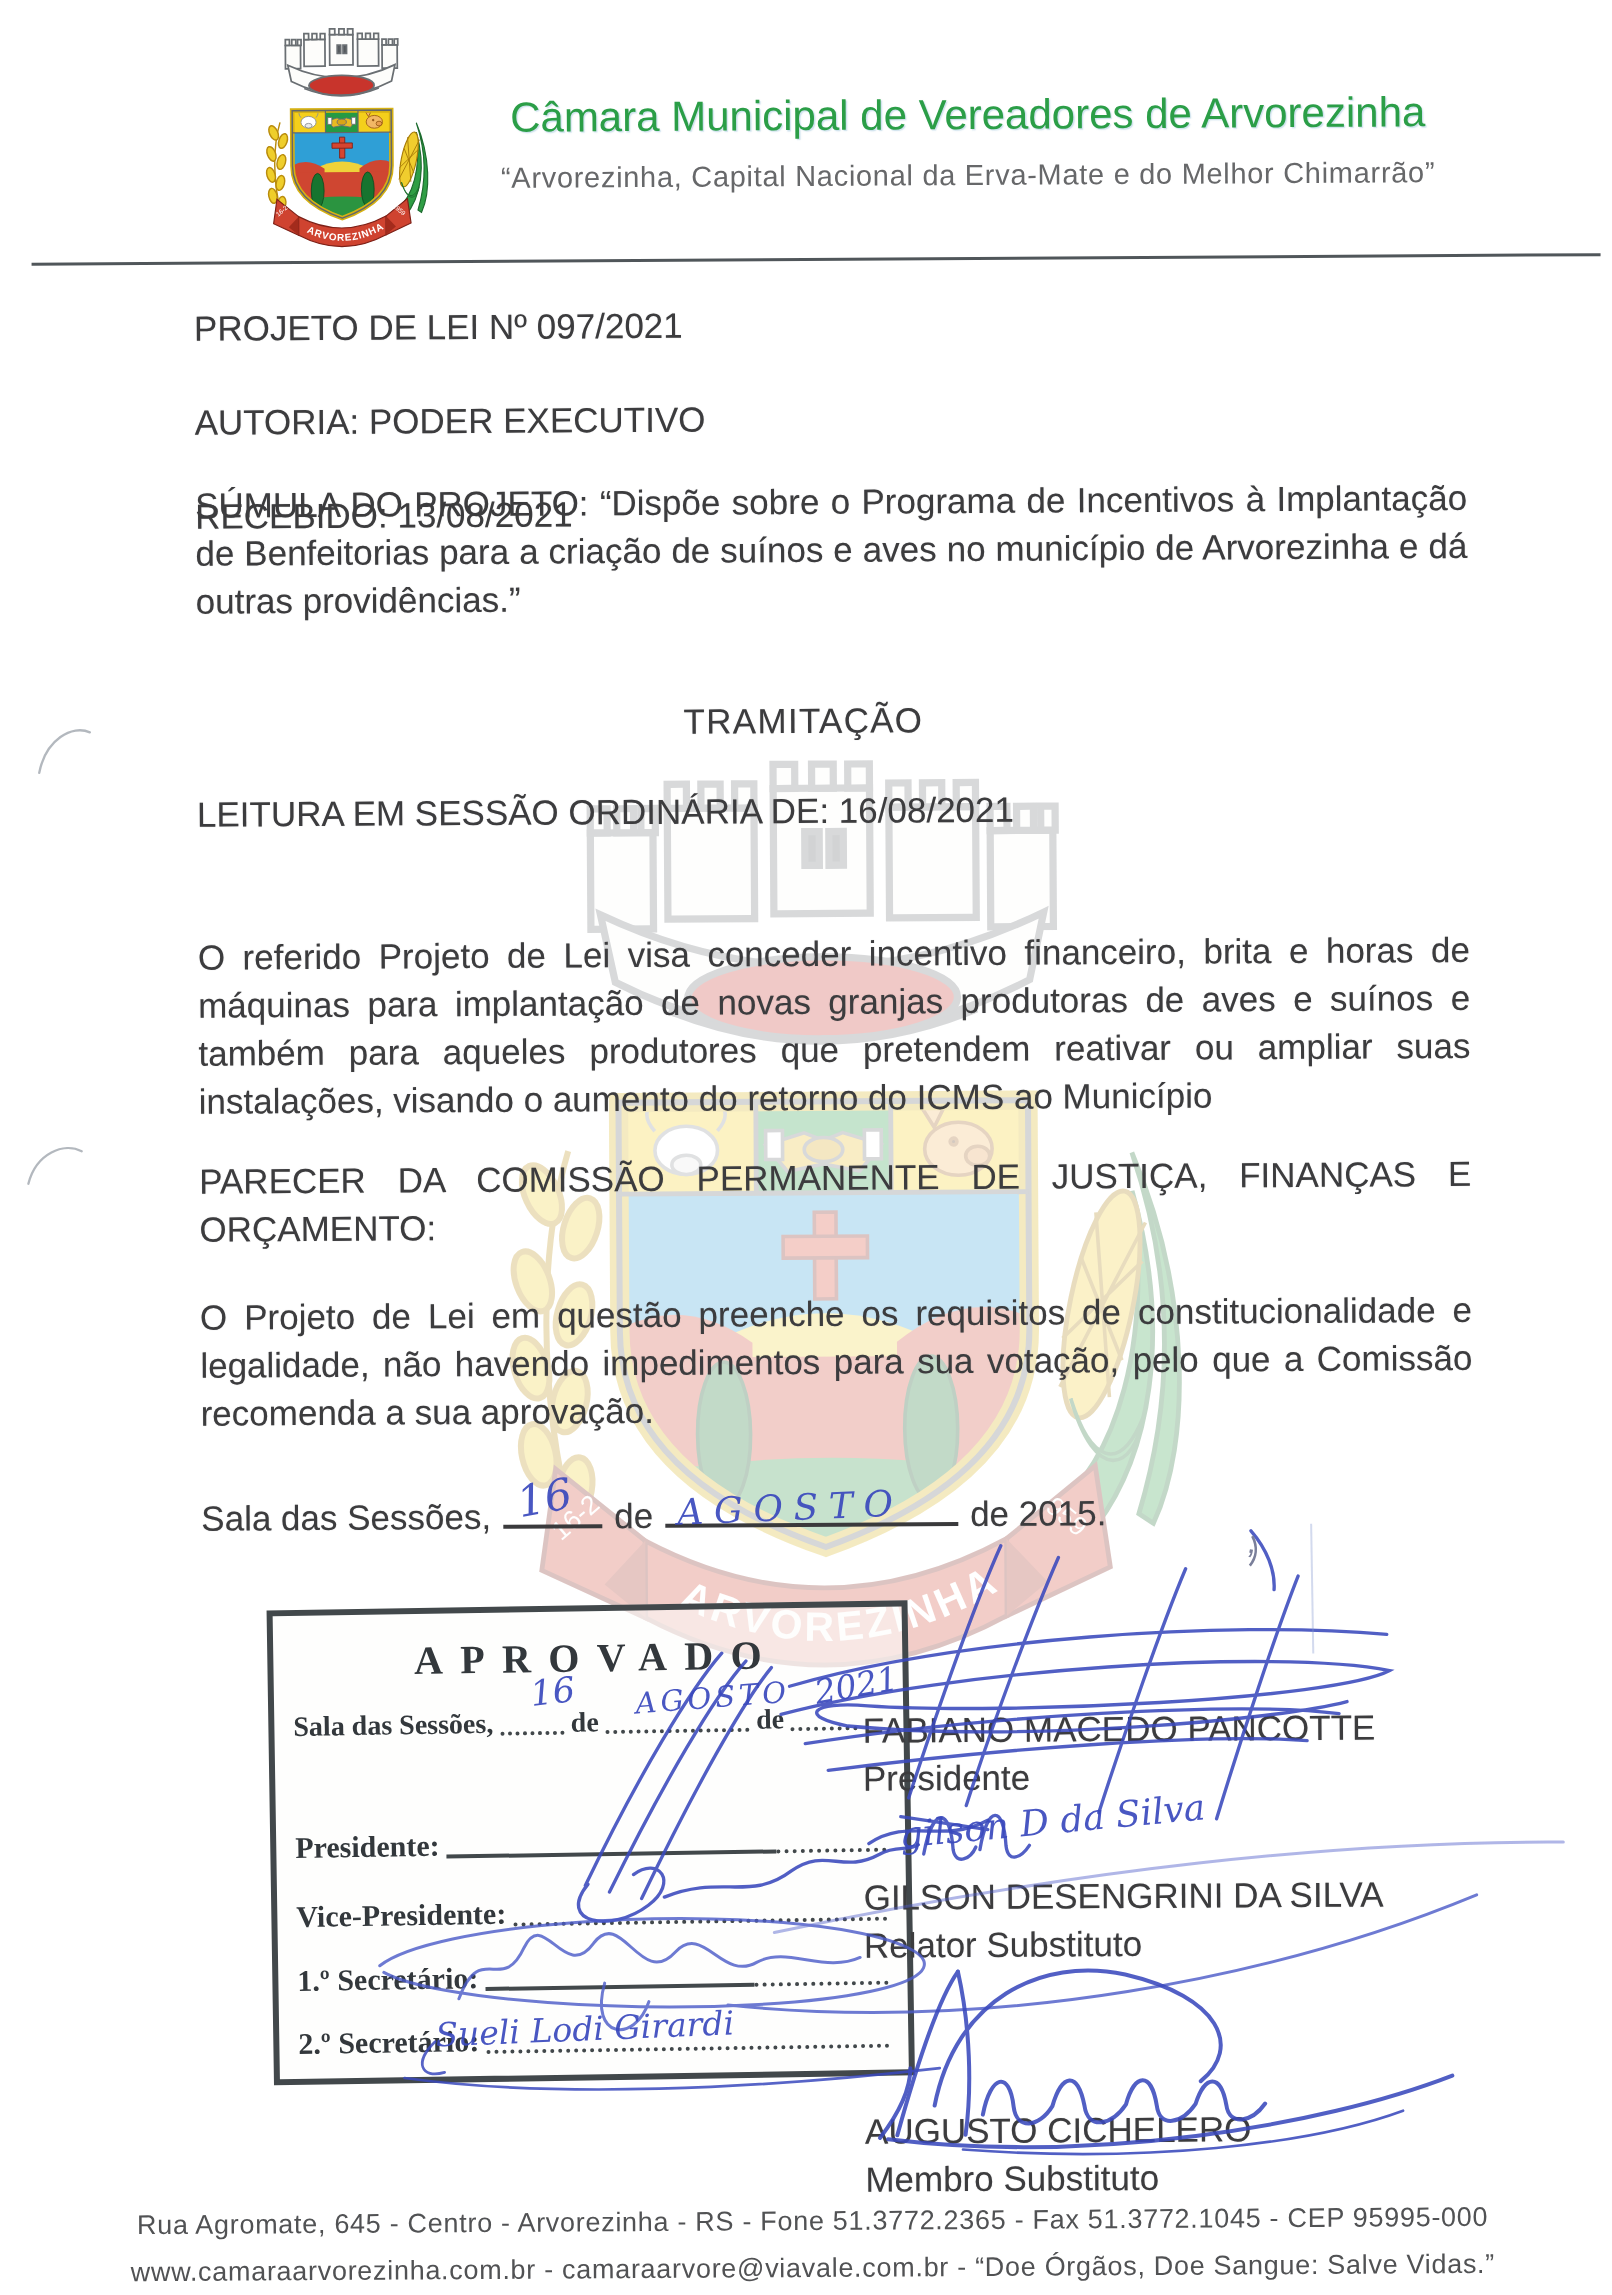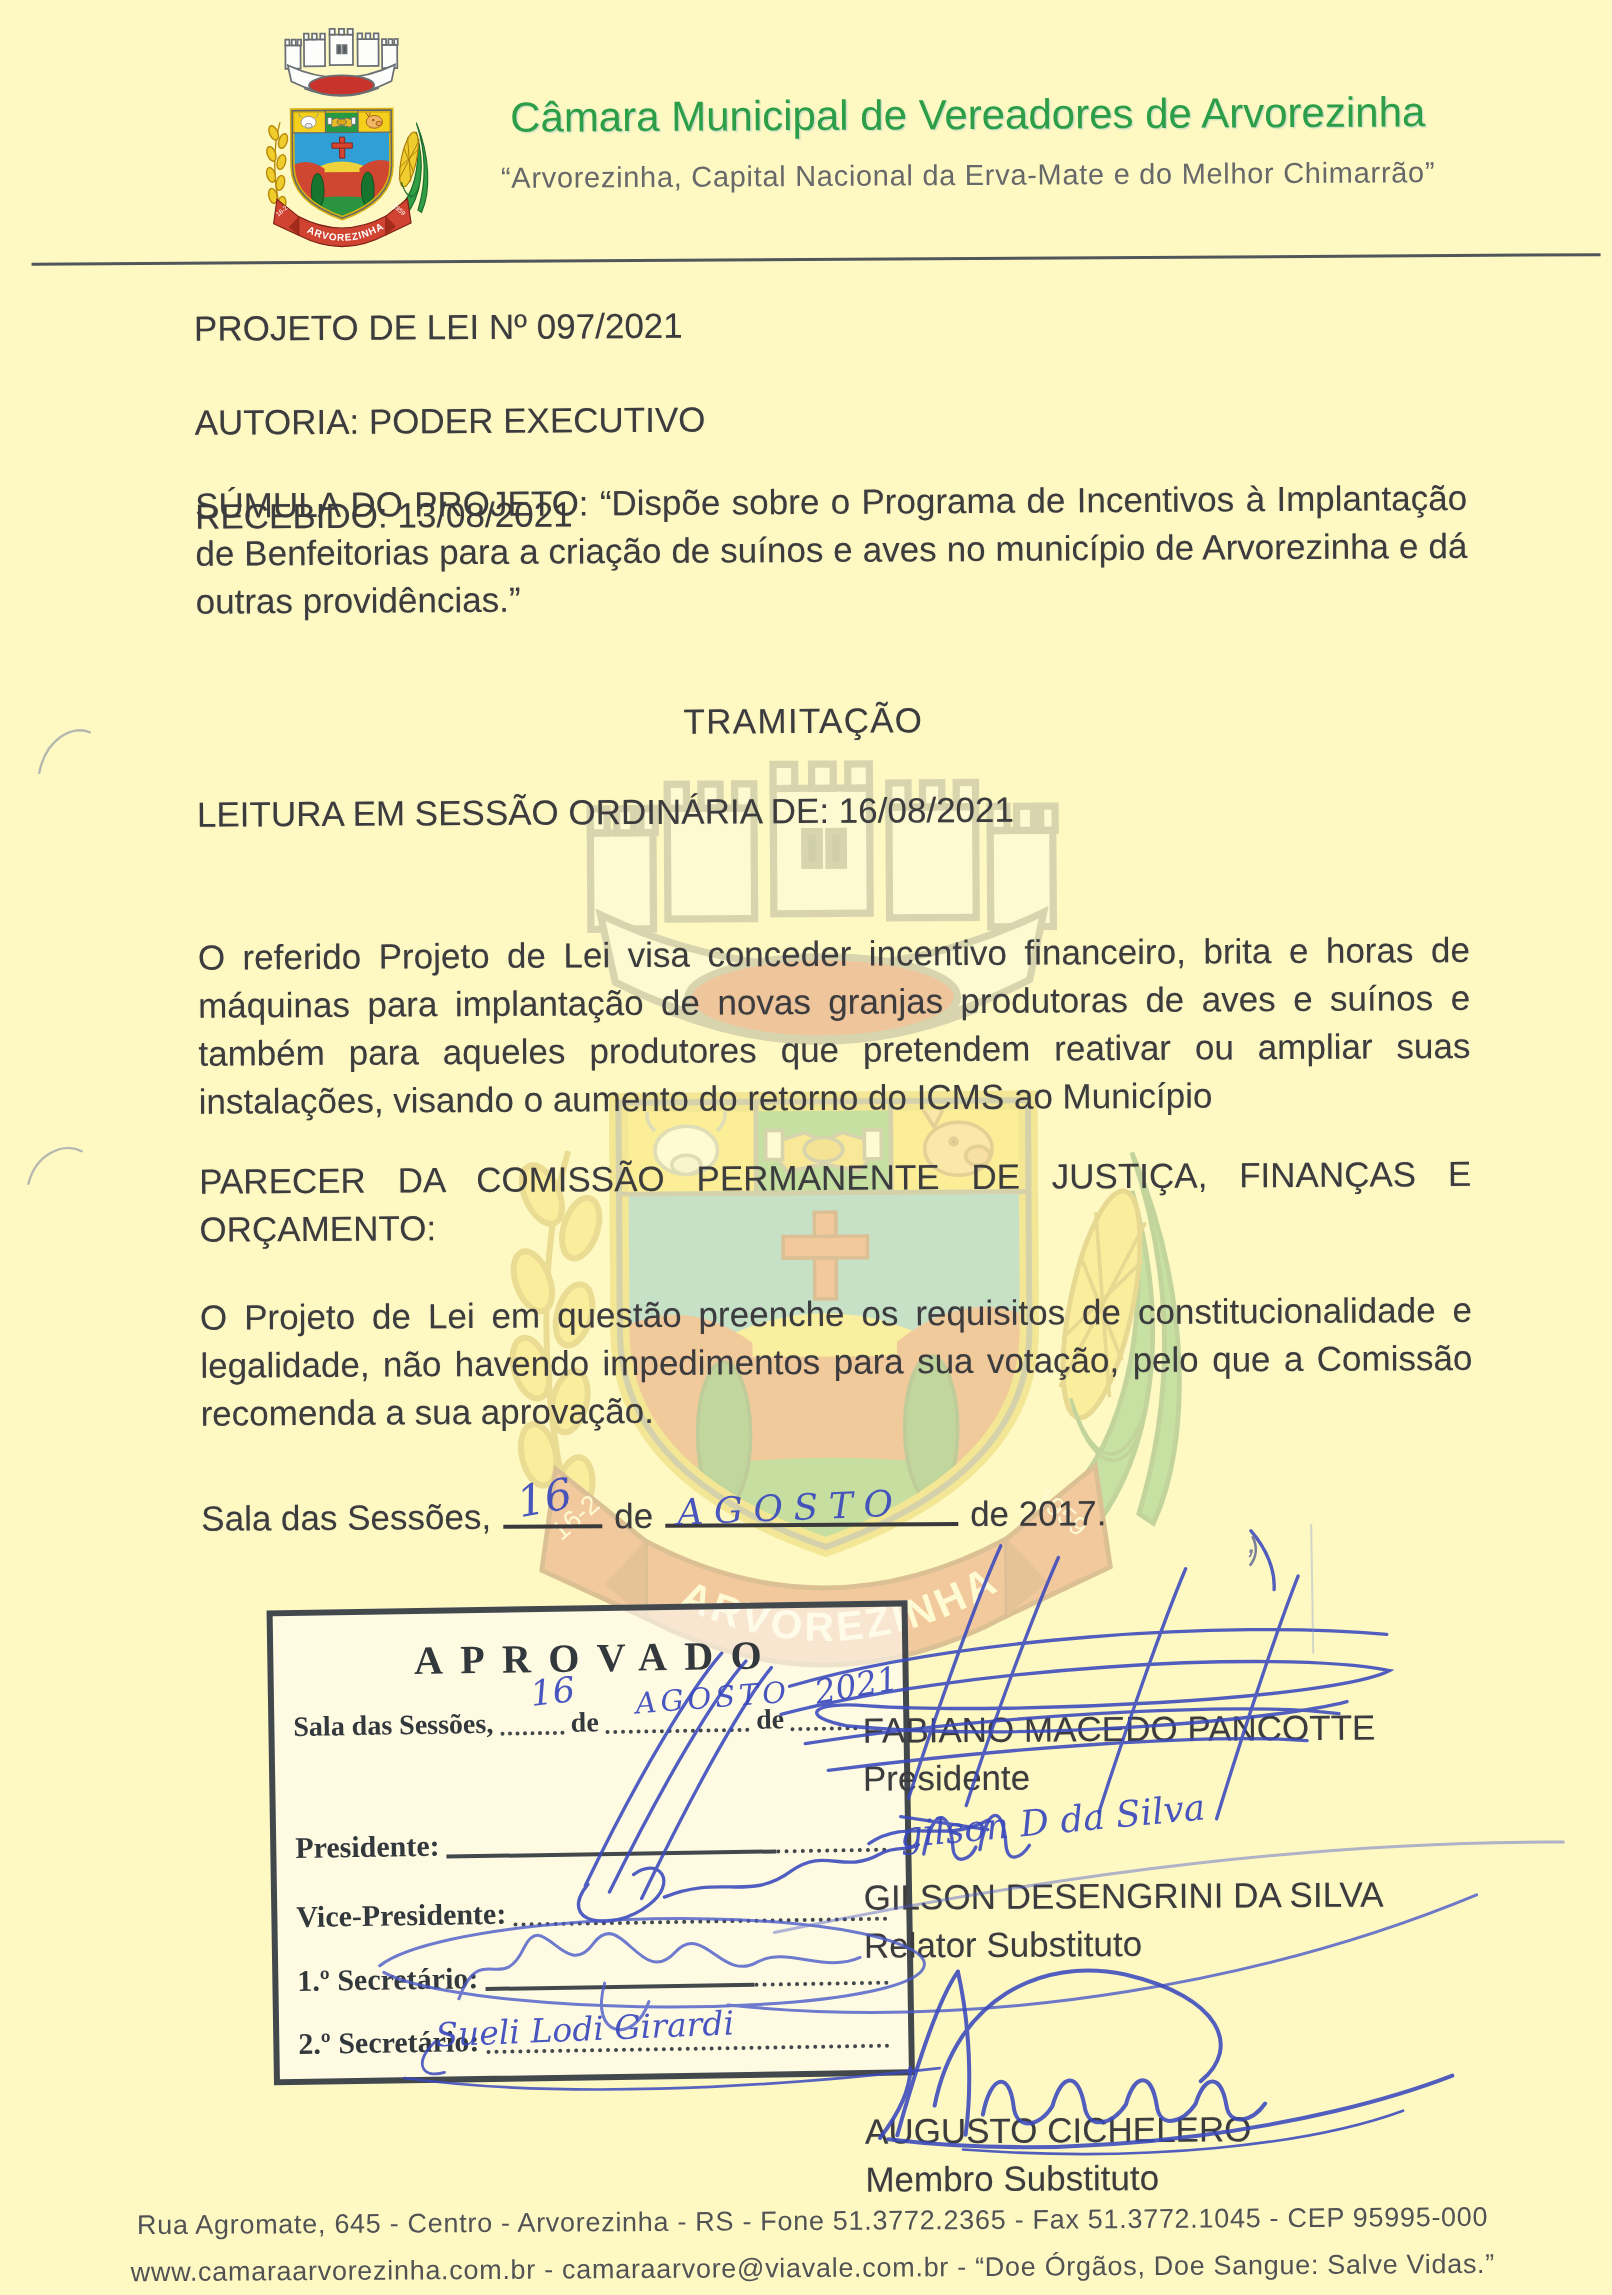--- a/index.html
+++ b/index.html
@@ -1,16 +1,16 @@
 <!DOCTYPE html>
 <html style="font-size:10.7px"><head>
 <meta charset="utf-8">
 <style>
   html,body{margin:0;padding:0;background:#e8e8e8;}
-  #page{position:relative;width:1612px;height:2295px;background:#fef9c3;overflow:hidden;
+  #page{position:relative;width:1612px;height:2295px;background:#ffffff;overflow:hidden;
         font-family:"Liberation Sans",sans-serif;color:#3c3c3e;}
   .tilt{position:absolute;inset:0;transform:rotate(-0.35deg);}
   .abs{position:absolute;}
 
   
   #header-logo{left:249px;top:20px;width:198px;height:245px;}
   #header-text{left:482px;top:92px;width:984px;text-align:center;}
   #brand-title{font-size:42px;color:#2b9e47;letter-spacing:0px;
                text-shadow:1.3px 1.3px 1.3px rgba(110,165,200,0.35);white-space:nowrap;}
   #brand-subtitle{margin-top:20px;font-size:29px;color:#67686a;letter-spacing:0.7px;white-space:nowrap;}
@@ -228,21 +228,21 @@
     </div>
 
     <div id="sumula" class="abs doc para">SÚMULA DO PROJETO: “Dispõe sobre o Programa de Incentivos à Implantação de Benfeitorias para a criação de suínos e aves no município de Arvorezinha e dá outras providências.”</div>
     <div id="tramitacao" class="abs doc">TRAMITAÇÃO</div>
     <div id="leitura" class="abs doc">LEITURA EM SESSÃO ORDINÁRIA DE: 16/08/2021</div>
     <div id="body1" class="abs doc para">O referido Projeto de Lei visa conceder incentivo financeiro, brita e horas de máquinas para implantação de novas granjas produtoras de aves e suínos e também para aqueles produtores que pretendem reativar ou ampliar suas instalações, visando o aumento do retorno do ICMS ao Município</div>
     <div id="parecer-heading" class="abs doc para">PARECER DA COMISSÃO PERMANENTE DE JUSTIÇA, FINANÇAS E ORÇAMENTO:</div>
     <div id="body2" class="abs doc para">O Projeto de Lei em questão preenche os requisitos de constitucionalidade e legalidade, não havendo impedimentos para sua votação, pelo que a Comissão recomenda a sua aprovação.</div>
 
     <div id="sala" class="abs doc">
-      <span>Sala das Sessões,</span><span class="gap"></span><span id="sala-blank-day" class="blank"></span><span class="gap"></span><span>de</span><span class="gap"></span><span id="sala-blank-month" class="blank"></span><span class="gap"></span><span>de 2017.</span>
+      <span>Sala das Sessões,</span><span class="gap"></span><span id="sala-blank-day" class="blank"></span><span class="gap"></span><span>de</span><span class="gap"></span><span id="sala-blank-month" class="blank"></span><span class="gap"></span><span>de 2015.</span>
     </div>
     <div id="sala-tickmark" class="abs">,</div>
 
     <div id="stamp" class="abs">
       <div id="stamp-title">APROVADO</div>
       <div id="stamp-daterow" class="srow">
         <span class="lbl">Sala das Sessões,</span>
         <span class="seg dot dseg-day"></span>
         <span class="dde">de</span>
         <span class="seg dot dseg-month"></span>

